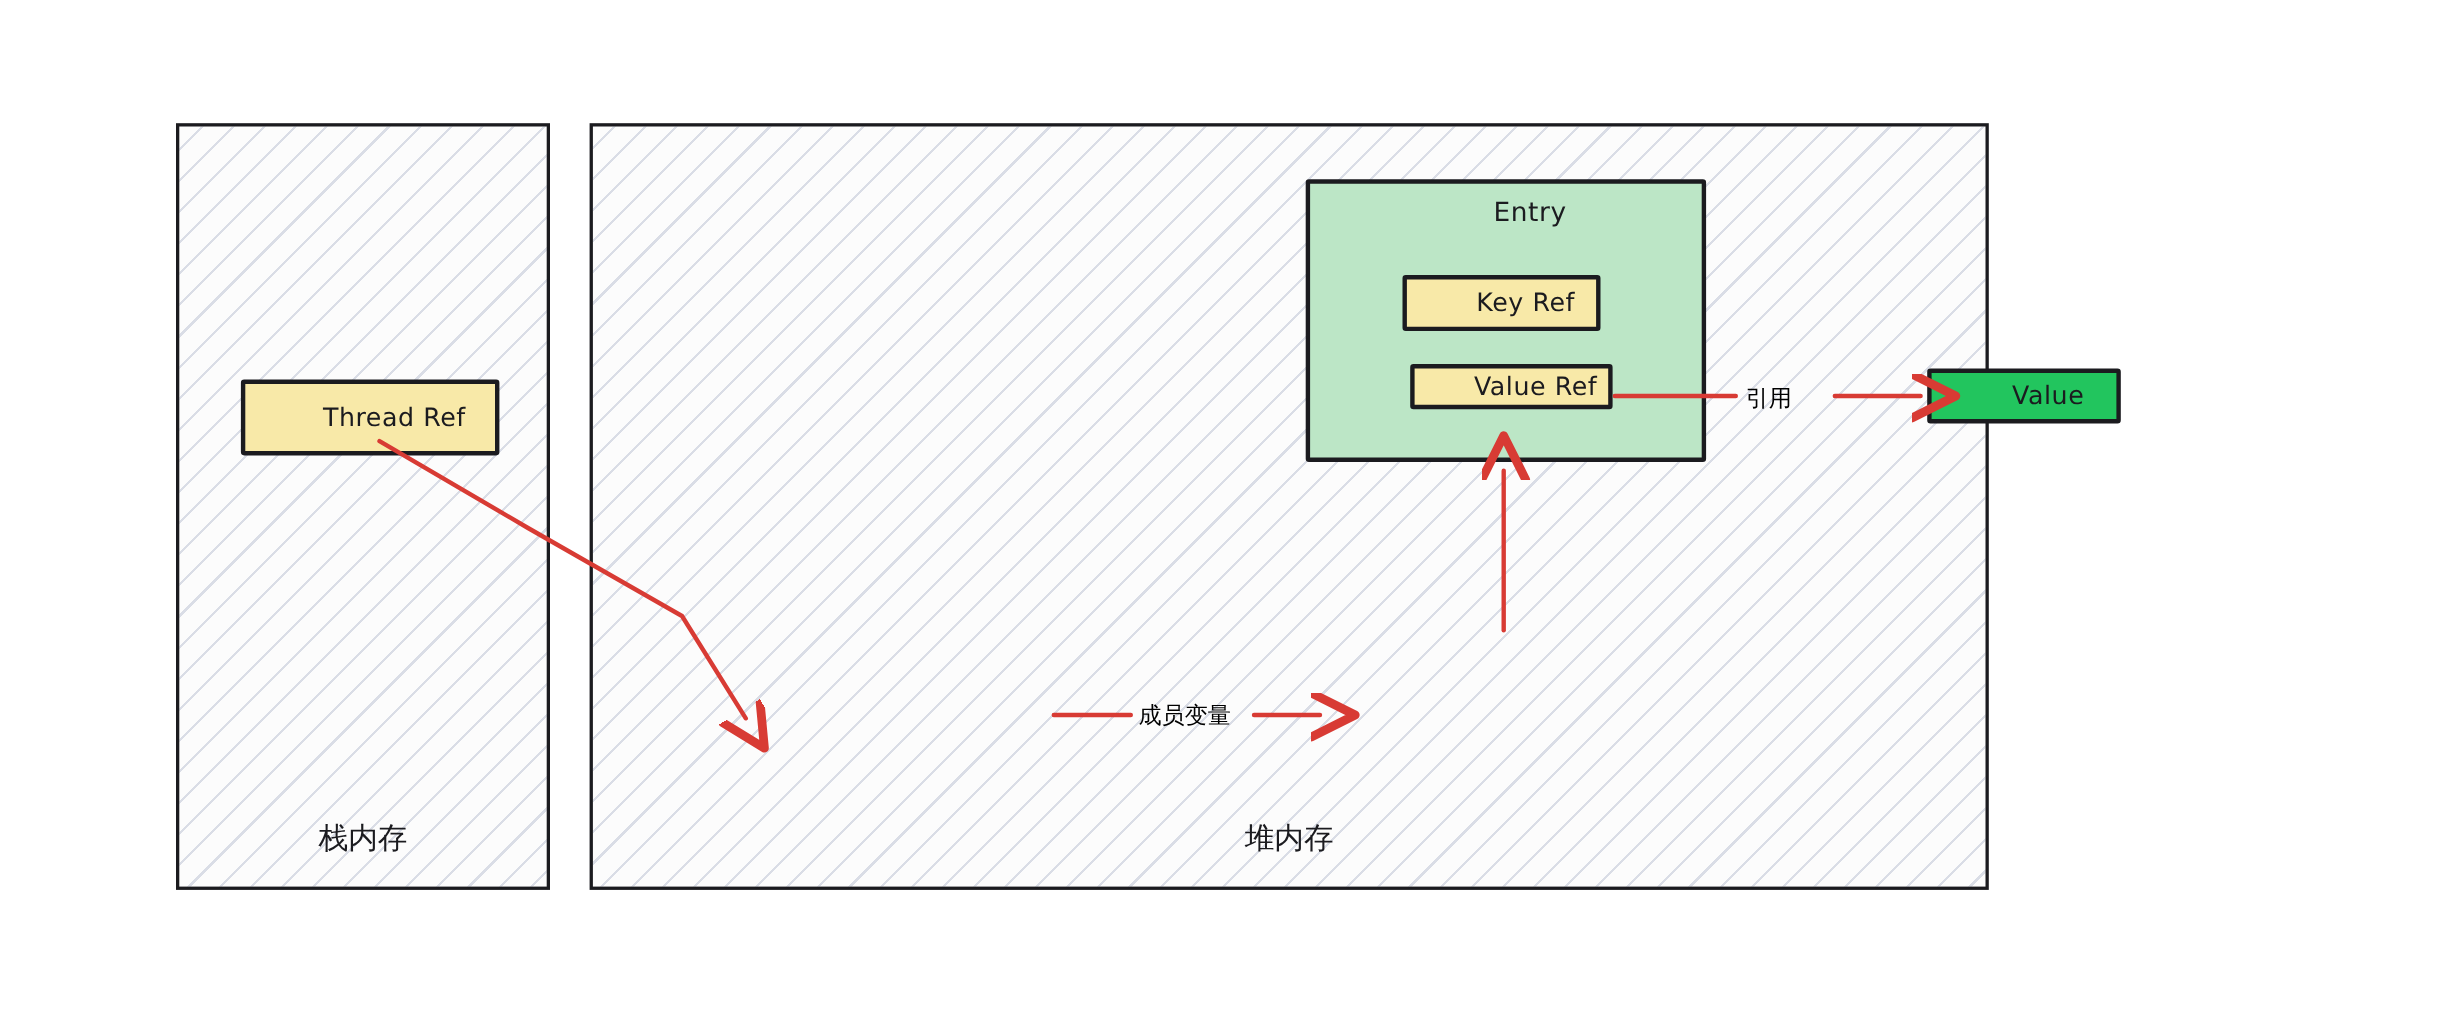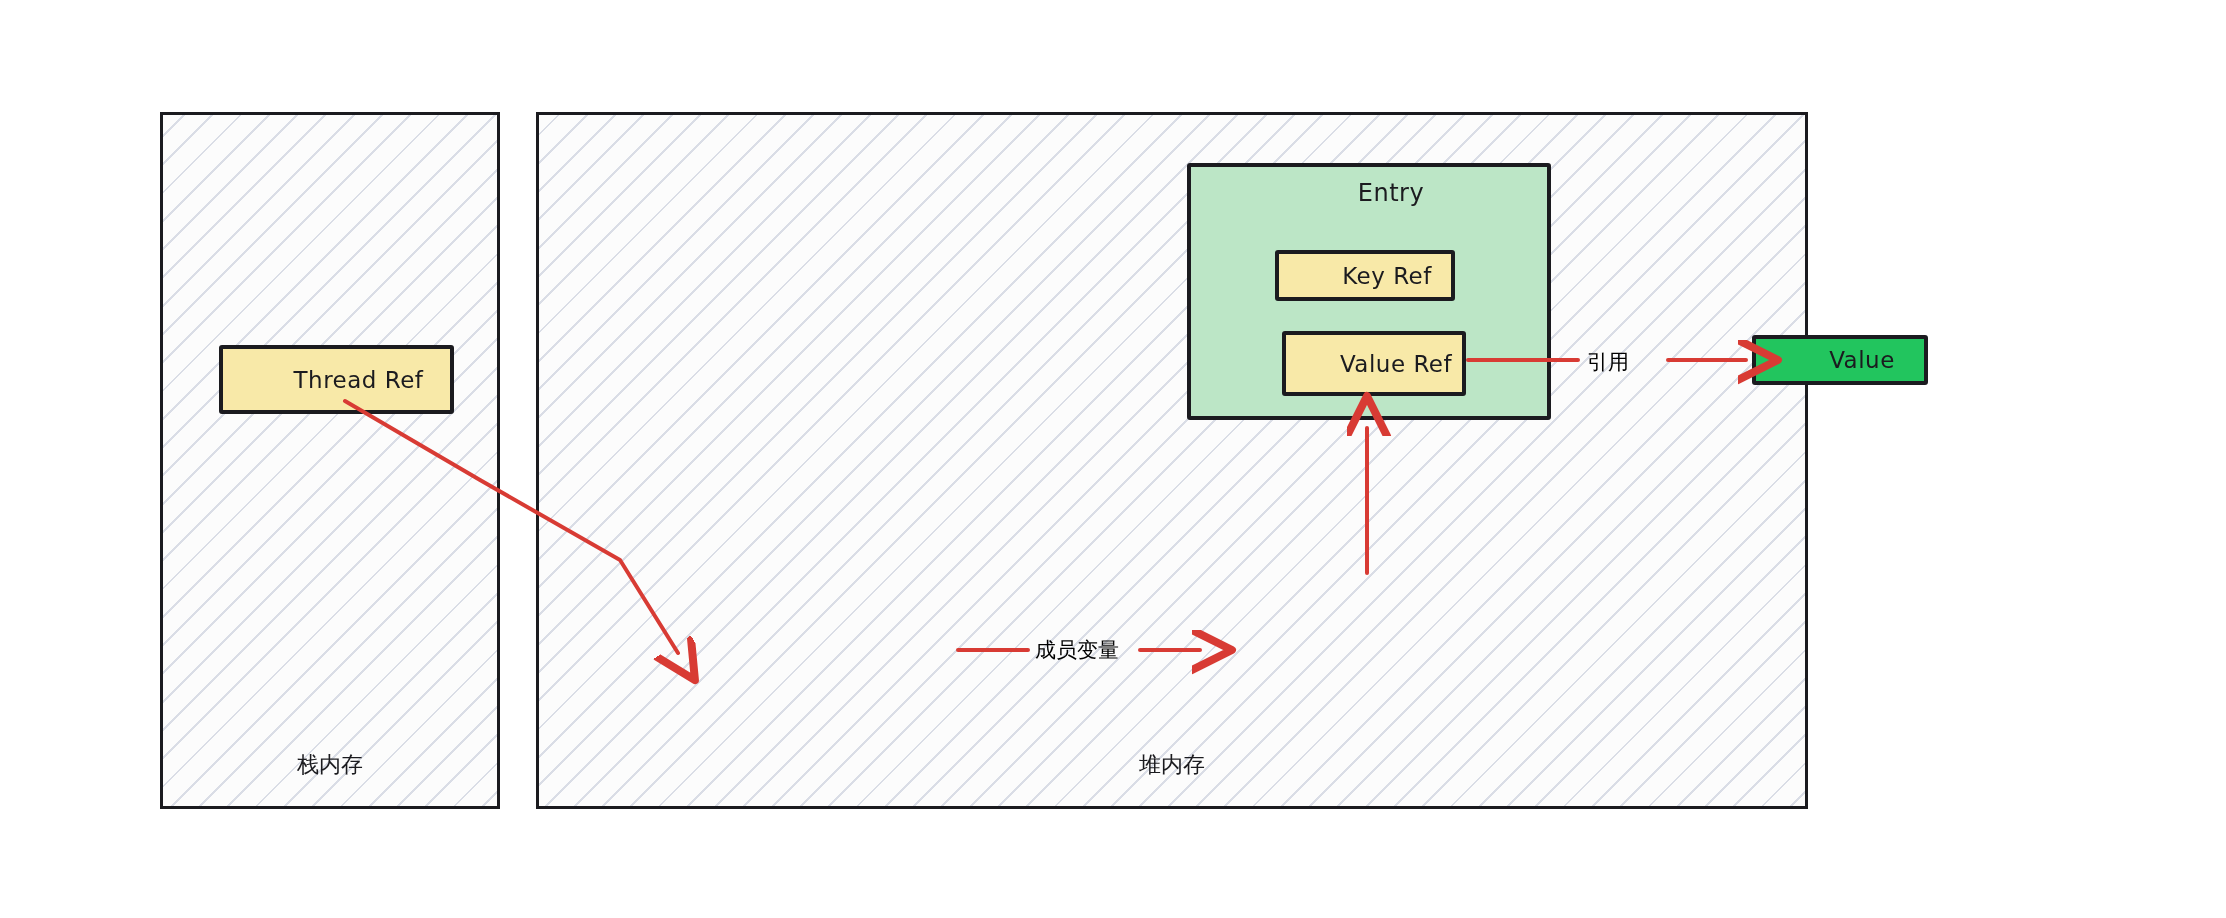--- a/index.html
+++ b/index.html
@@ -52,21 +52,21 @@
         rgba(190,196,212,0.55) 11px,
         rgba(190,196,212,0.00) 11px,
         rgba(190,196,212,0.00) 20px
       );
   }
   .region-label {
     position: absolute;
     left: 0;
     width: 100%;
     text-align: center;
-    font-size: 22px;
+    font-size: 27px;
     color: #1b1b1f;
     font-family: "DejaVu Sans", "Liberation Sans", sans-serif;
   }
   
   .box {
     border: 4px solid #1b1b1f;
     border-radius: 3px;
   }
   .box-yellow { background: #f8e9a8; }
   .box-green  { background: #bce6c6; }
@@ -103,21 +103,21 @@
   <div class="node box box-green" style="left:1187px; top:163px; width:364px; height:257px;">
   </div>
   <div class="node" style="left:1187px; top:175px; width:364px; height:36px;">
     <span class="node-label t-18">Entry</span>
   </div>
 
   <div class="node box box-yellow" style="left:1275px; top:250px; width:180px; height:51px;">
     <span class="node-label t-17">Key Ref</span>
   </div>
 
-  <div class="node box box-yellow" style="left:1282px; top:331px; width:184px; height:65px;">
+  <div class="node box box-yellow" style="left:1282px; top:331px; width:184px; height:41px;">
     <span class="node-label t-17">Value Ref</span>
   </div>
 
   <div class="node box box-pink" style="left:1752px; top:335px; width:176px; height:50px;">
     <span class="node-label t-17">Value</span>
   </div>
 
   <div class="node box box-yellow" style="left:219px; top:345px; width:235px; height:69px;">
     <span class="node-label t-17">Thread Ref</span>
   </div>

